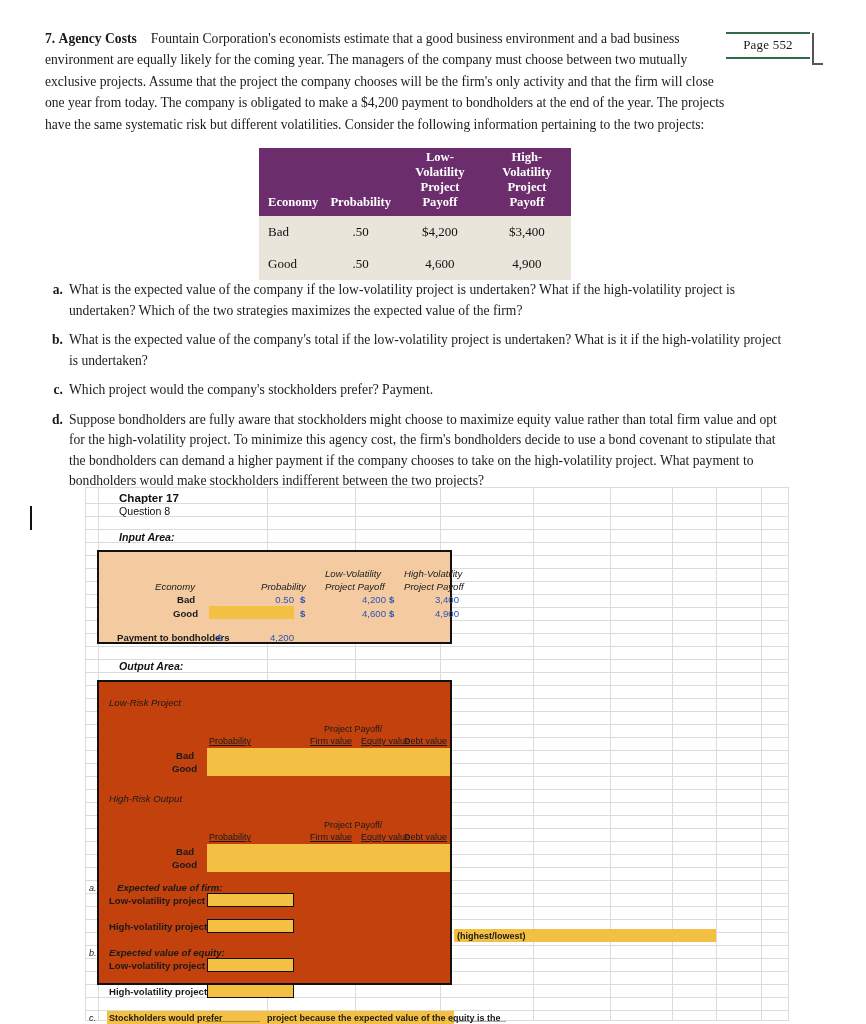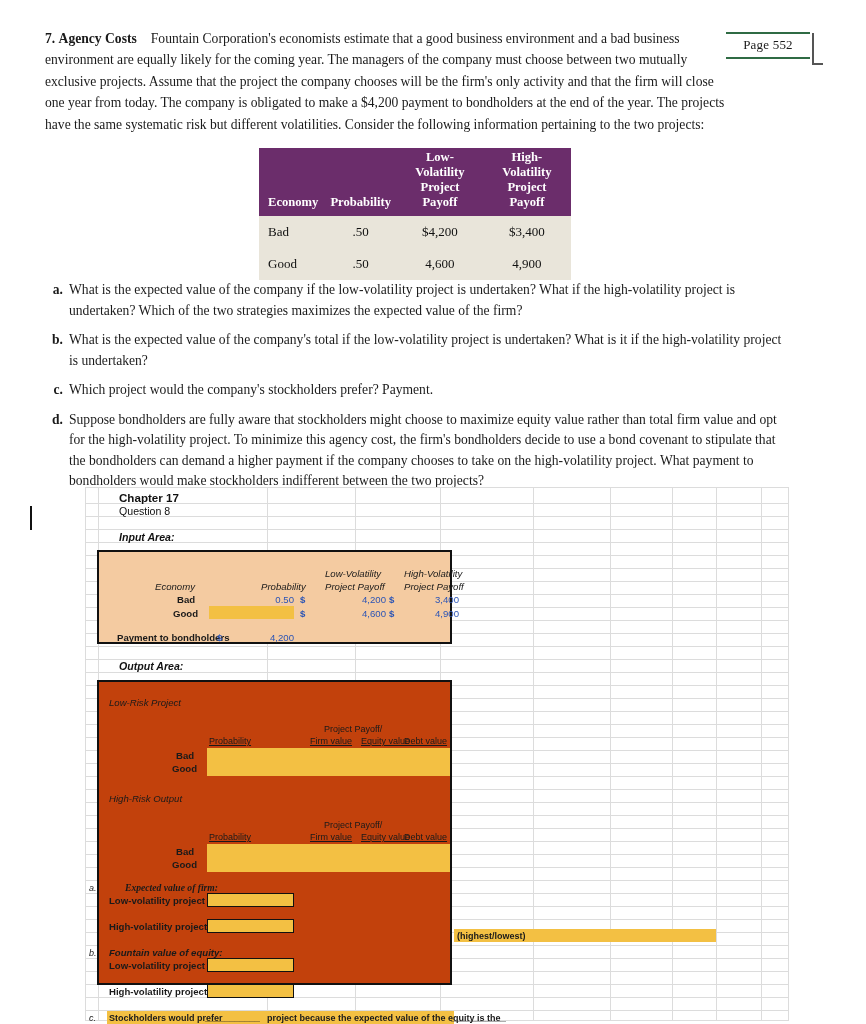--- a/index.html
+++ b/index.html
@@ -257,28 +257,28 @@
       <div class="lbl xsm" style="left:225px;top:138px;">Project Payoff/</div>
       <div class="lbl xsm und" style="left:110px;top:150px;">Probability</div>
       <div class="lbl xsm und r" style="left:163px;top:150px;width:90px;">Firm value</div>
       <div class="lbl xsm und" style="left:262px;top:150px;">Equity value</div>
       <div class="lbl xsm und" style="left:305px;top:150px;">Debt value</div>
       <div class="lbl sm bold" style="left:77px;top:164px;">Bad</div>
       <div class="lbl sm bold" style="left:73px;top:177px;">Good</div>
       <div class="hl" style="left:108px;top:162px;width:243px;height:28px;"></div>
 
       <div class="lbl xsm it" style="left:-10px;top:201px;">a.</div>
-      <div class="lbl sm it bold" style="left:26px;top:200px;font-family:Liberation Serif, serif;">Expected value of firm:</div>
+      <div class="lbl sm it bold" style="left:18px;top:200px;">Expected value of firm:</div>
       <div class="lbl sm bold" style="left:10px;top:213px;">Low-volatility project</div>
       <div class="inputcell" style="left:108px;top:211px;width:87px;height:14px;"></div>
       <div class="lbl sm bold" style="left:10px;top:239px;">High-volatility project</div>
       <div class="inputcell" style="left:108px;top:237px;width:87px;height:14px;"></div>
 
       <div class="lbl xsm it" style="left:-10px;top:266px;">b.</div>
-      <div class="lbl sm it bold" style="left:10px;top:265px;">Fountain value of equity:</div>
+      <div class="lbl sm it bold" style="left:10px;top:265px;">Expected value of equity:</div>
       <div class="lbl sm bold" style="left:10px;top:278px;">Low-volatility project</div>
       <div class="inputcell" style="left:108px;top:276px;width:87px;height:14px;"></div>
       <div class="lbl sm bold" style="left:10px;top:304px;">High-volatility project</div>
       <div class="inputcell" style="left:108px;top:302px;width:87px;height:14px;"></div>
 
       <div class="lbl xsm it" style="left:-10px;top:331px;">c.</div>
       <div class="hl" style="left:8px;top:329px;width:347px;height:13px;"></div>
       <div class="lbl xsm bold" style="left:10px;top:331px;">Stockholders would prefer</div>
       <div class="lbl xsm bold" style="left:106px;top:331px;">___________</div>
       <div class="lbl xsm bold" style="left:168px;top:331px;">project because the expected value of the equity is the</div>

